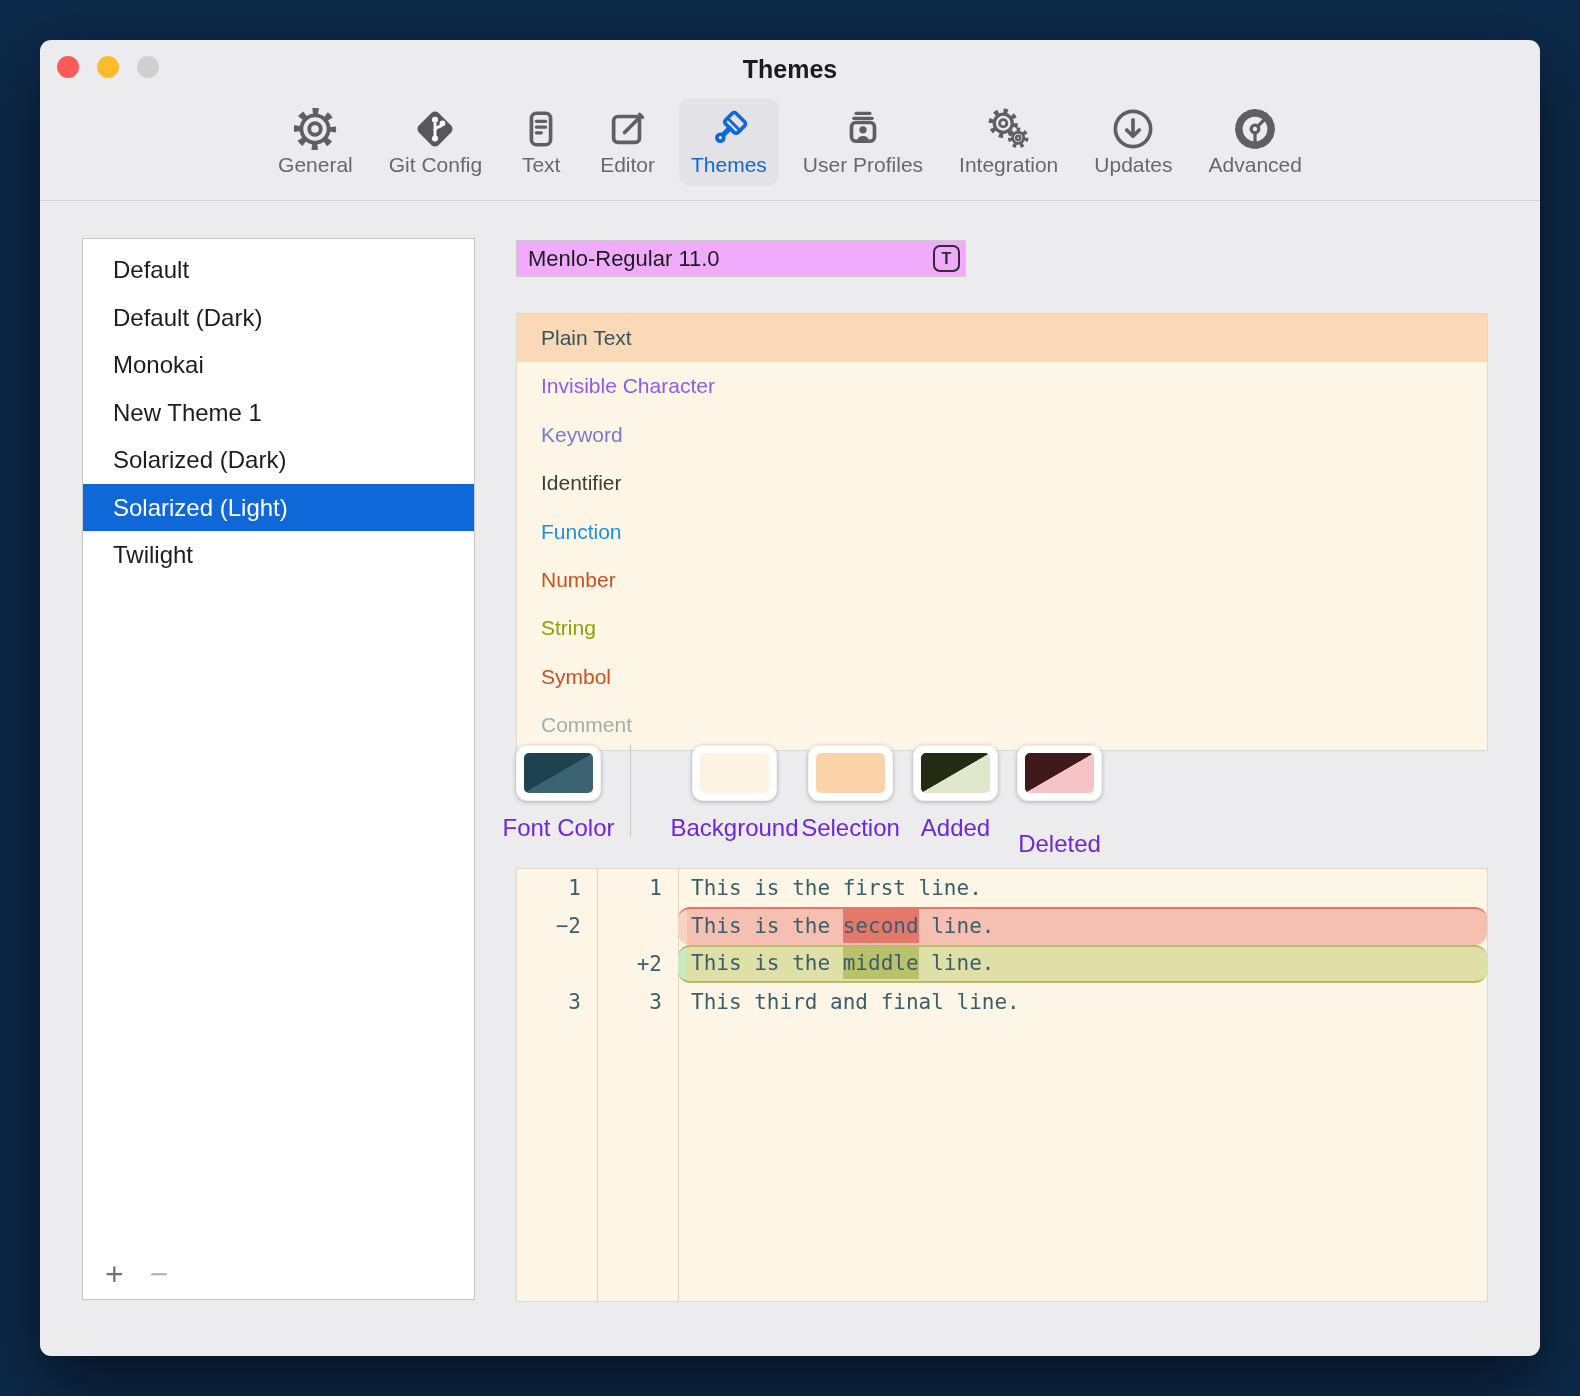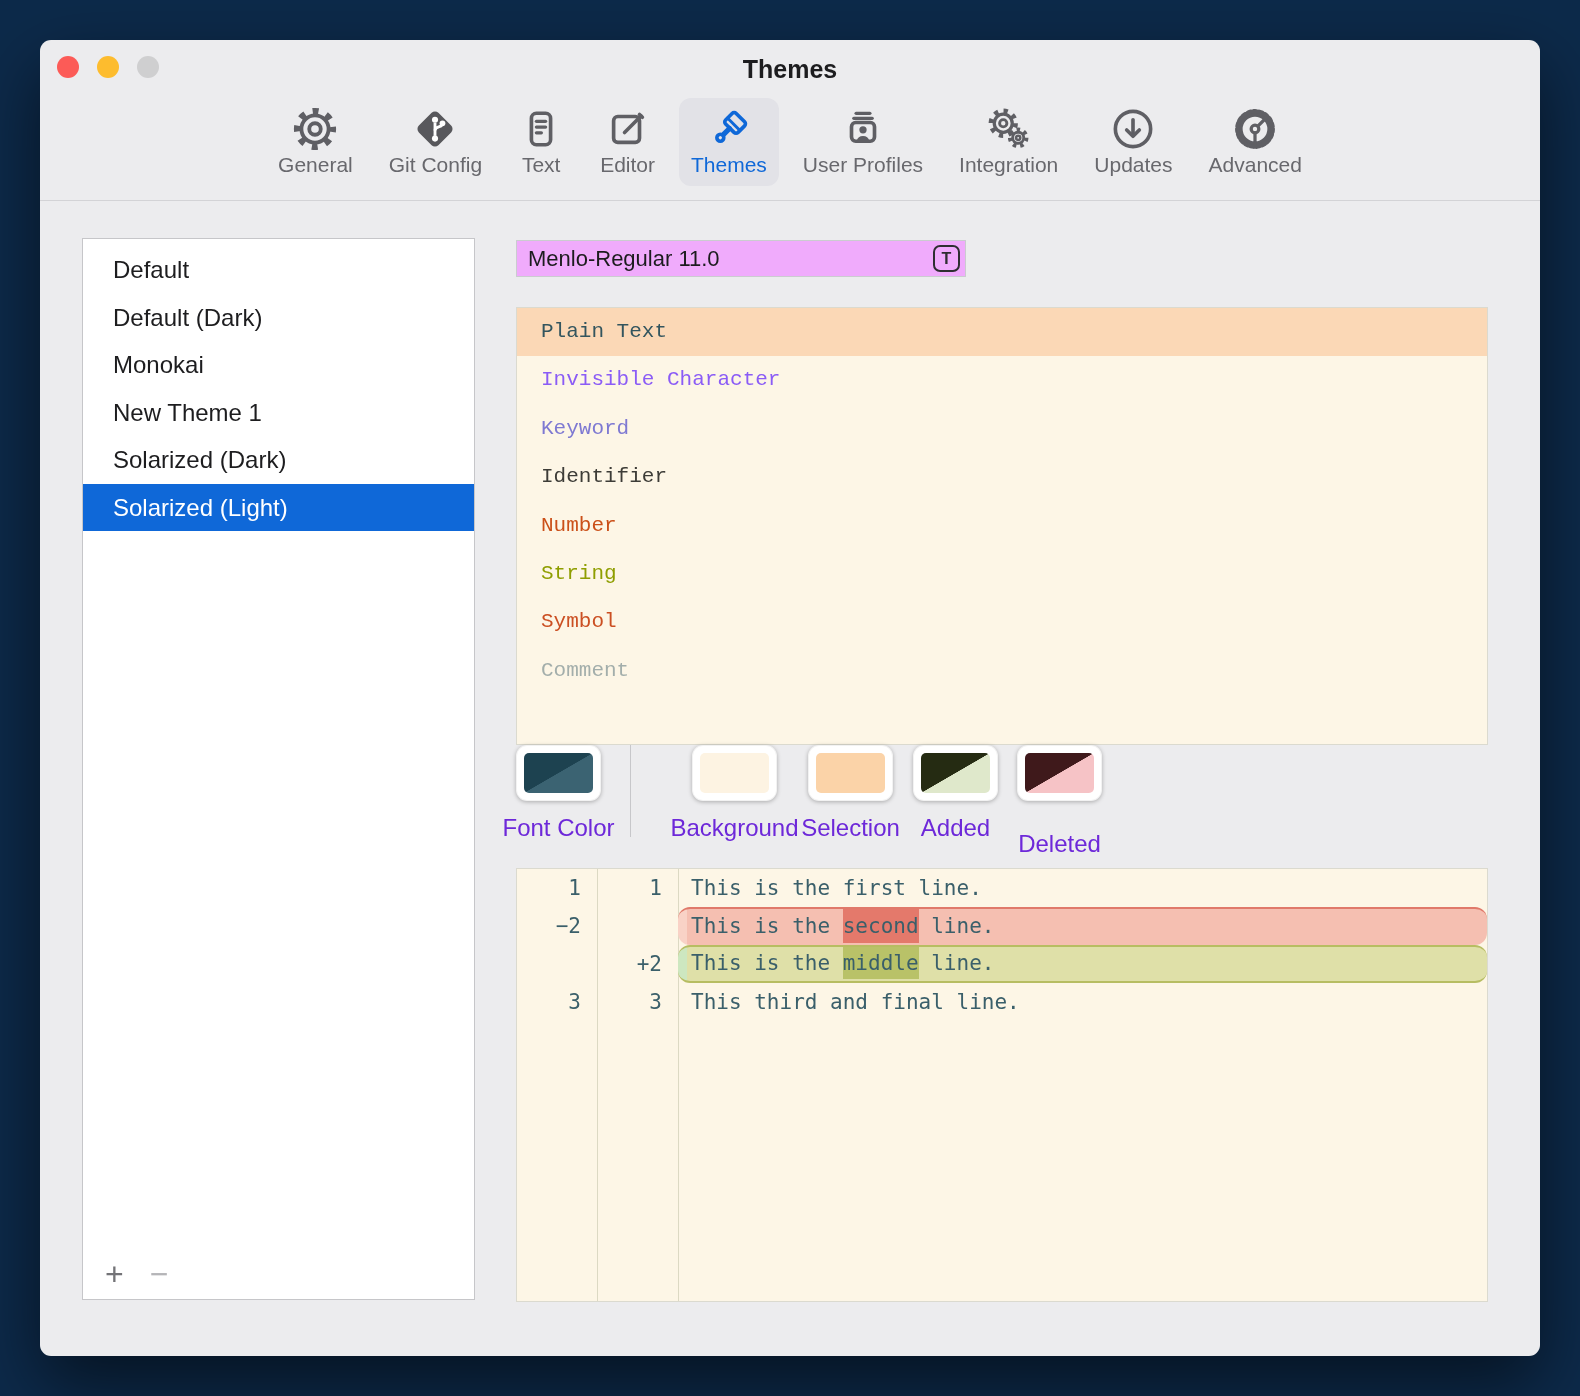--- a/index.html
+++ b/index.html
@@ -65,23 +65,23 @@
   }
   .font-name{flex:1;padding-left:11px;font-size:22px;color:#1c1c1e;}
   .font-picker-btn{
     width:27px;height:27px;margin-right:5px;flex:0 0 27px;
     border:2.4px solid #2e2e31;border-radius:7px;box-sizing:border-box;
     display:grid;place-items:center;
     font-size:16px;font-weight:600;color:#2e2e31;background:transparent;
   }
   
   .preview{
-    position:absolute;left:476px;top:267px;width:972px;height:438px;
+    position:absolute;left:476px;top:273px;width:972px;height:438px;
     background:var(--editor-bg,#fdf6e6);border:1px solid #dbdacf;box-sizing:border-box;
-    overflow:hidden;font-family:Liberation Mono, monospace;font-size:21px;
+    overflow:hidden;font-family:Liberation Sans, sans-serif;font-size:21px;
   }
   .token-row{height:48.4px;line-height:48.4px;padding-left:24px;}
   .token-row.token-selected{background:var(--selection,#fbd8b6);}
 
   
   .swatches{position:absolute;left:476px;top:705px;display:flex;align-items:flex-start;}
   .swatch-group{width:85px;display:flex;flex-direction:column;align-items:center;}
   .swatch-well{
     width:85px;height:56px;background:#ffffff;border-radius:11px;
     box-shadow:0 1px 4px rgba(0,0,0,.28), inset 0 0 0 1px rgba(0,0,0,.05);
@@ -237,38 +237,40 @@
   <div class="toolbar-divider"></div>
 
   <div class="sidebar">
     <div id="theme-list">
         <div class="list-item">Default</div>
         <div class="list-item">Default (Dark)</div>
         <div class="list-item">Monokai</div>
         <div class="list-item">New Theme 1</div>
         <div class="list-item">Solarized (Dark)</div>
         <div class="list-item selected">Solarized (Light)</div>
+        <div class="list-item">Twilight</div>
       </div>
     <div class="sidebar-footer">
       <span class="add-btn">+</span>
       <span class="remove-btn">−</span>
     </div>
   </div>
 
   <div class="font-field">
     <span class="font-name">Menlo-Regular 11.0</span>
     <span class="font-picker-btn">T</span>
   </div>
 
   <div class="preview">
     <div id="token-list">
         <div class="token-row token-selected"><span class="token-label" style="color: rgb(51, 85, 94);">Plain Text</span></div>
         <div class="token-row"><span class="token-label" style="color: #8b5cf6;">Invisible Character</span></div>
         <div class="token-row"><span class="token-label" style="color: rgb(126, 121, 210);">Keyword</span></div>
         <div class="token-row"><span class="token-label" style="color: rgb(61, 60, 55);">Identifier</span></div>
+        <div class="token-row"><span class="token-label" style="color: rgb(32, 144, 221);">Function</span></div>
         <div class="token-row"><span class="token-label" style="color: rgb(203, 80, 25);">Number</span></div>
         <div class="token-row"><span class="token-label" style="color: rgb(143, 158, 0);">String</span></div>
         <div class="token-row"><span class="token-label" style="color: rgb(203, 79, 34);">Symbol</span></div>
         <div class="token-row"><span class="token-label" style="color: rgb(163, 174, 171);">Comment</span></div>
       </div>
   </div>
 
   <div class="swatches" id="swatch-row">
       <div class="swatch-group sg-font-color">
         <div class="swatch-well">

